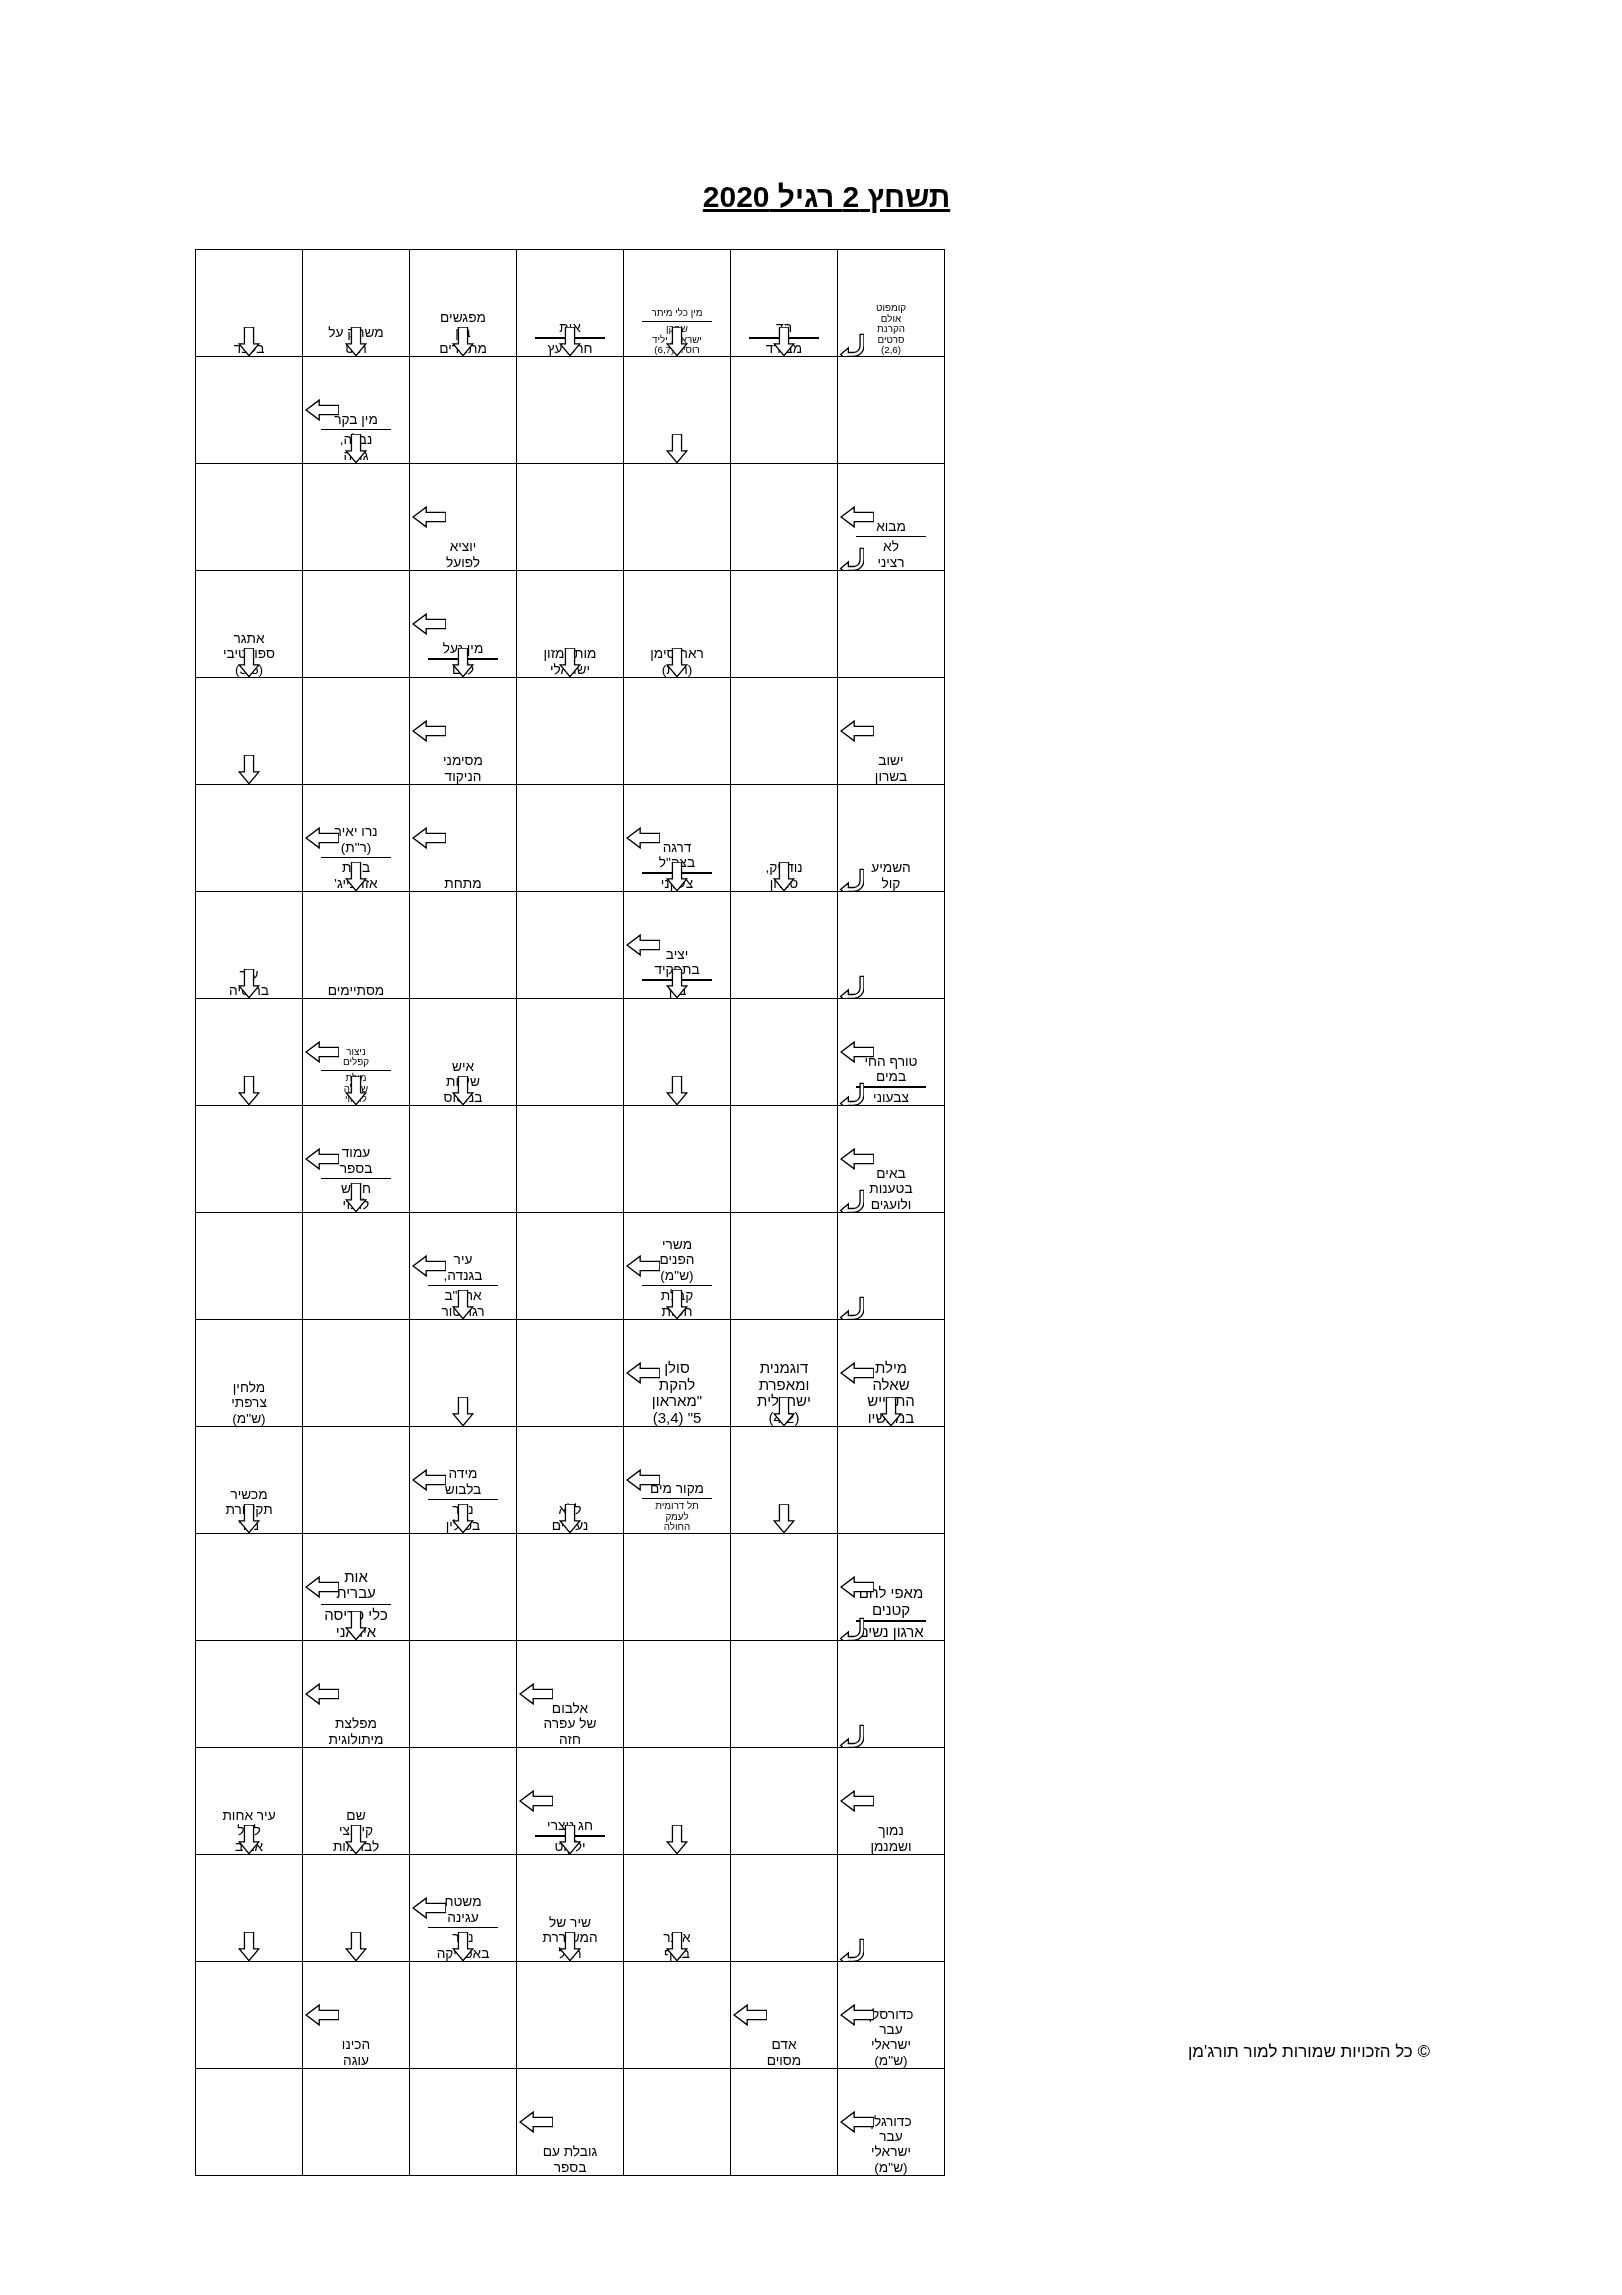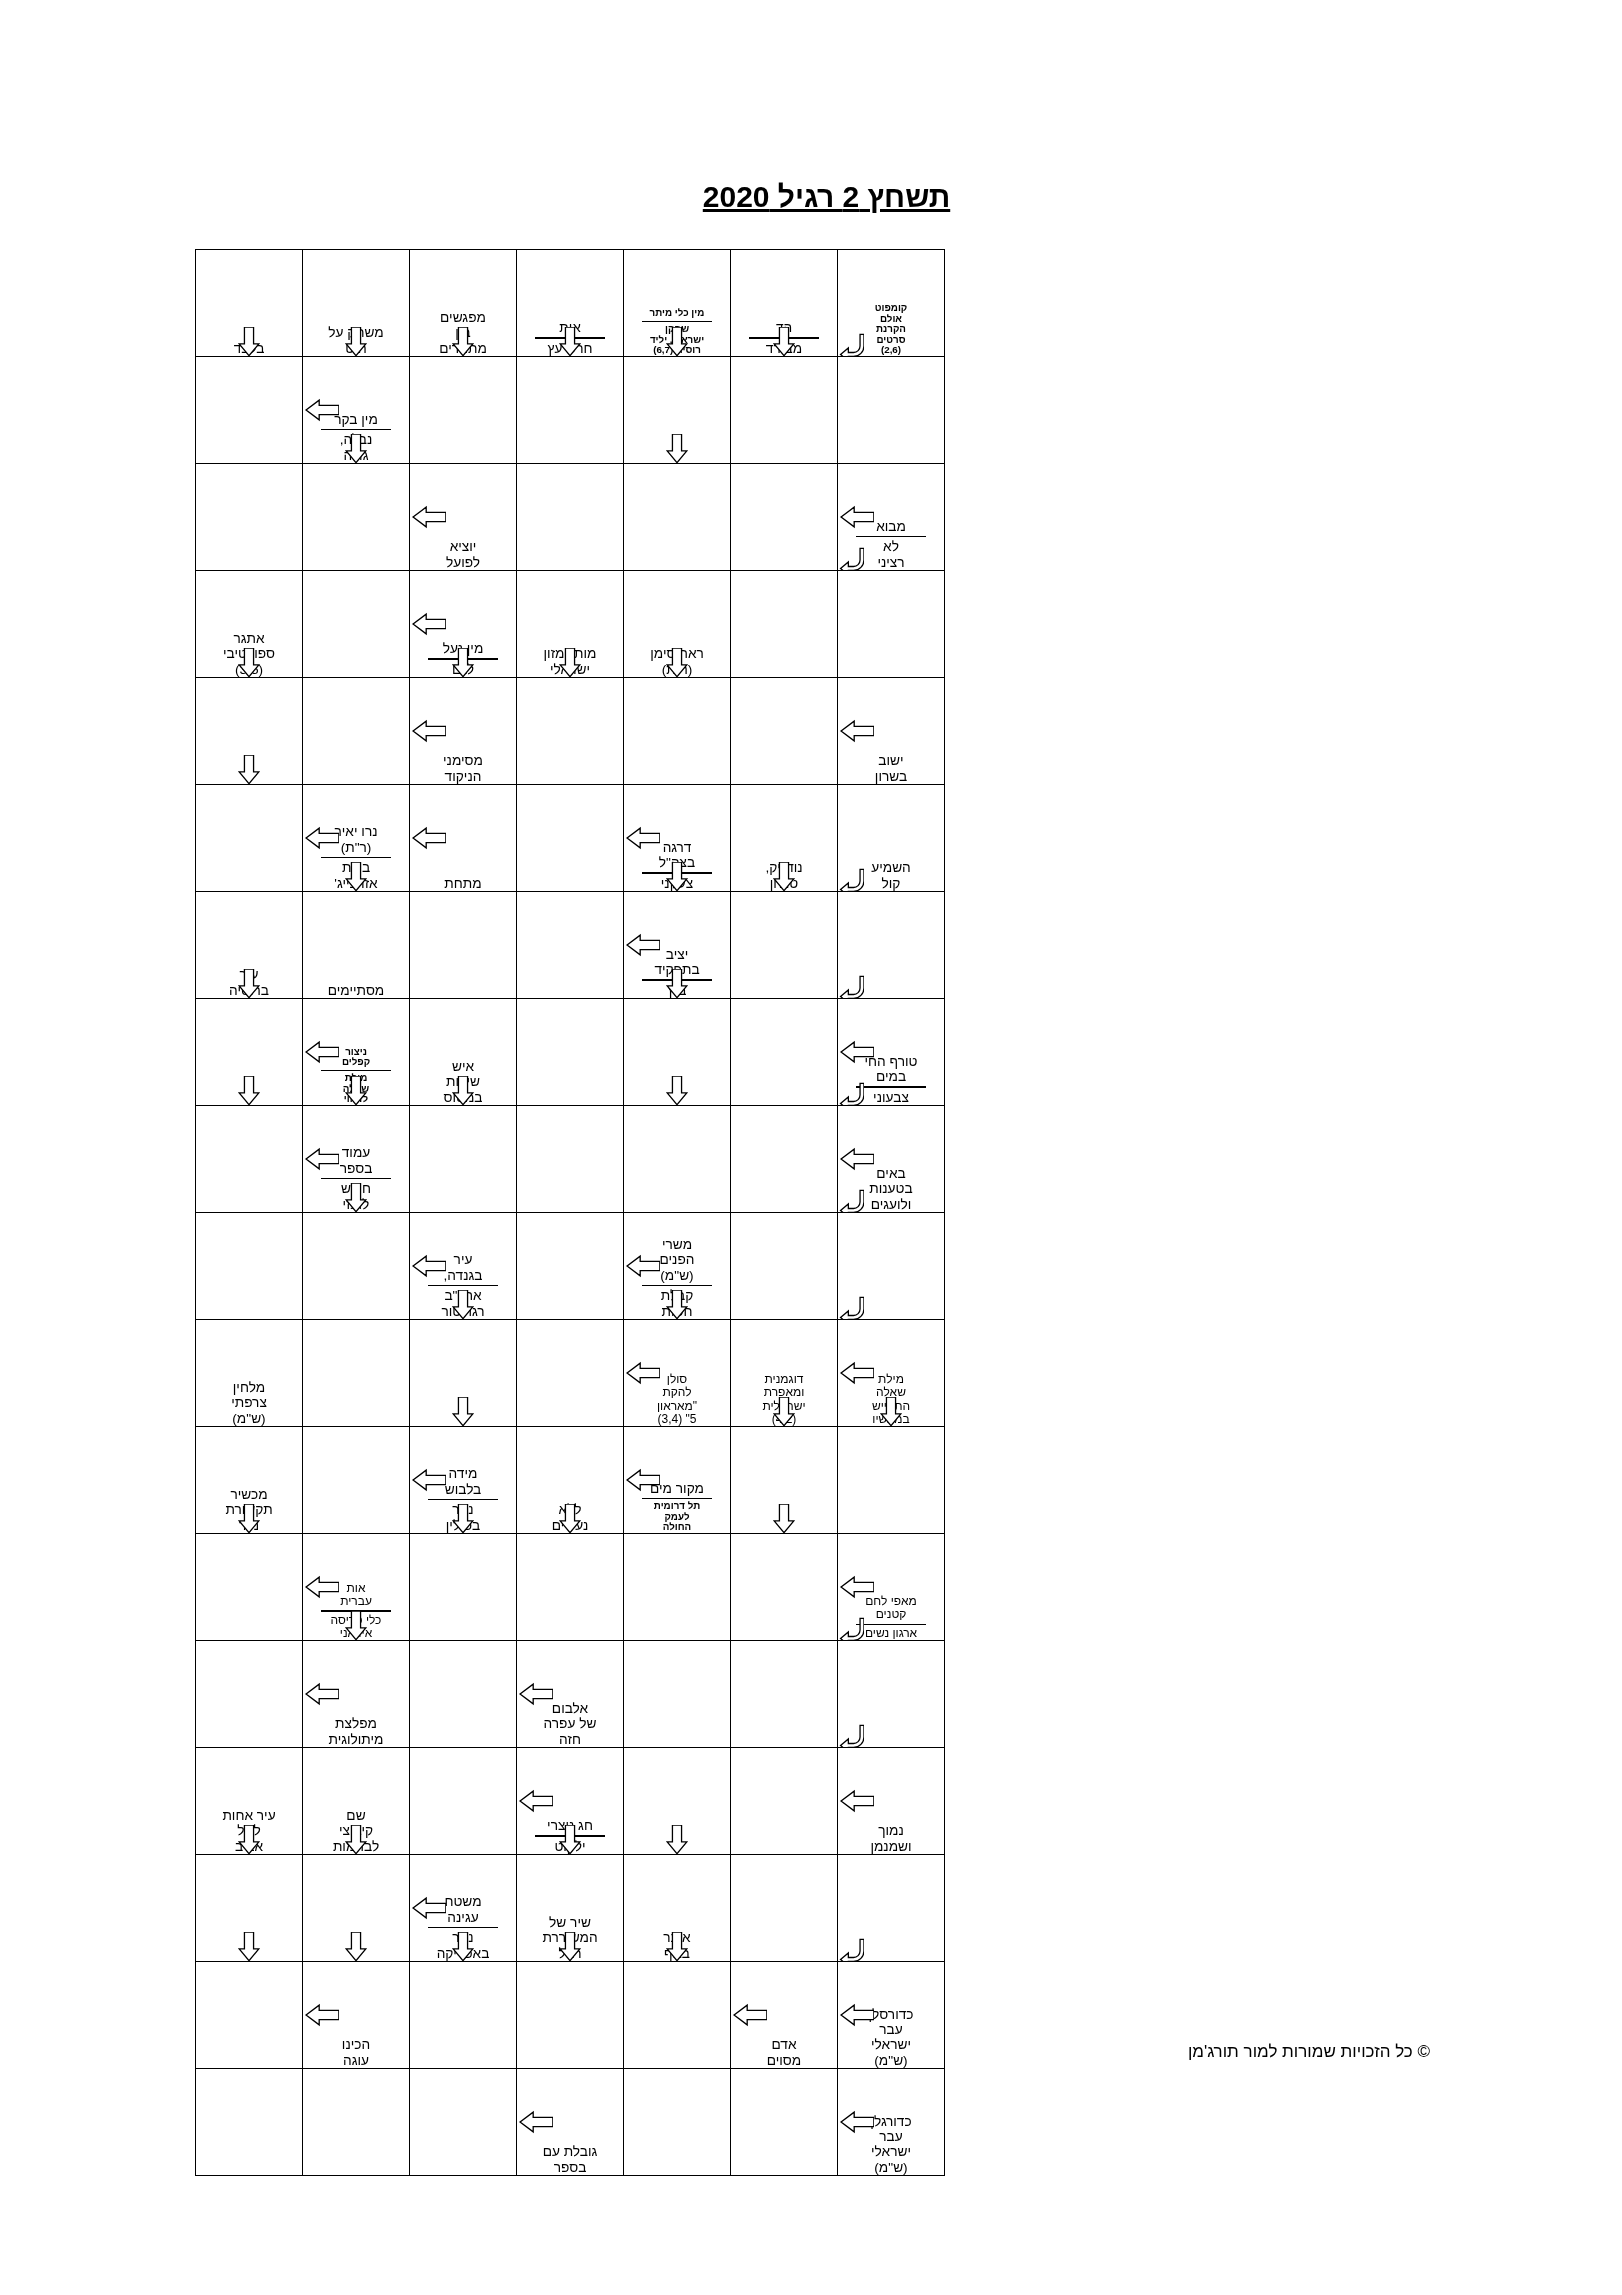--- a/index.html
+++ b/index.html
@@ -13,22 +13,22 @@
     width:106px;height:106px;border:1.3px solid #000;vertical-align:top;
     padding:0;position:relative;overflow:hidden;background:#fff;
   }
   .clue{background:#f6c39a;}
   .clue-inner{
     width:100%;height:100%;box-sizing:border-box;
     display:flex;flex-direction:column;align-items:center;justify-content:flex-end;
     padding:3.9px 2.6px 0 2.6px;
   }
   .ctext{font-size:13.7px;line-height:1.12;text-align:center;white-space:pre-line;}
-  .ctext.small{font-size:12px;line-height:1.1;}
-  .ctext.tiny{font-size:9.8px;line-height:1.08;font-weight:bold;}
+  .ctext.small{font-size:15px;line-height:1.1;}
+  .ctext.tiny{font-size:9.8px;line-height:1.08;}
   .sep{width:70%;height:1.3px;background:#000;margin:2px auto;}
   
   .arrow{position:absolute;pointer-events:none;}
   .arrow svg{display:block;}
   .a-down{bottom:-1.3px;left:50%;transform:translateX(-50%);}
   .a-left{top:50%;left:-1.3px;transform:translateY(-50%);}
   .a-hook-left{bottom:-2.6px;left:-3.9px;}
   .cred{position:absolute;top:2042px;right:192px;direction:rtl;font-size:17px;}
 </style>
 </head>

